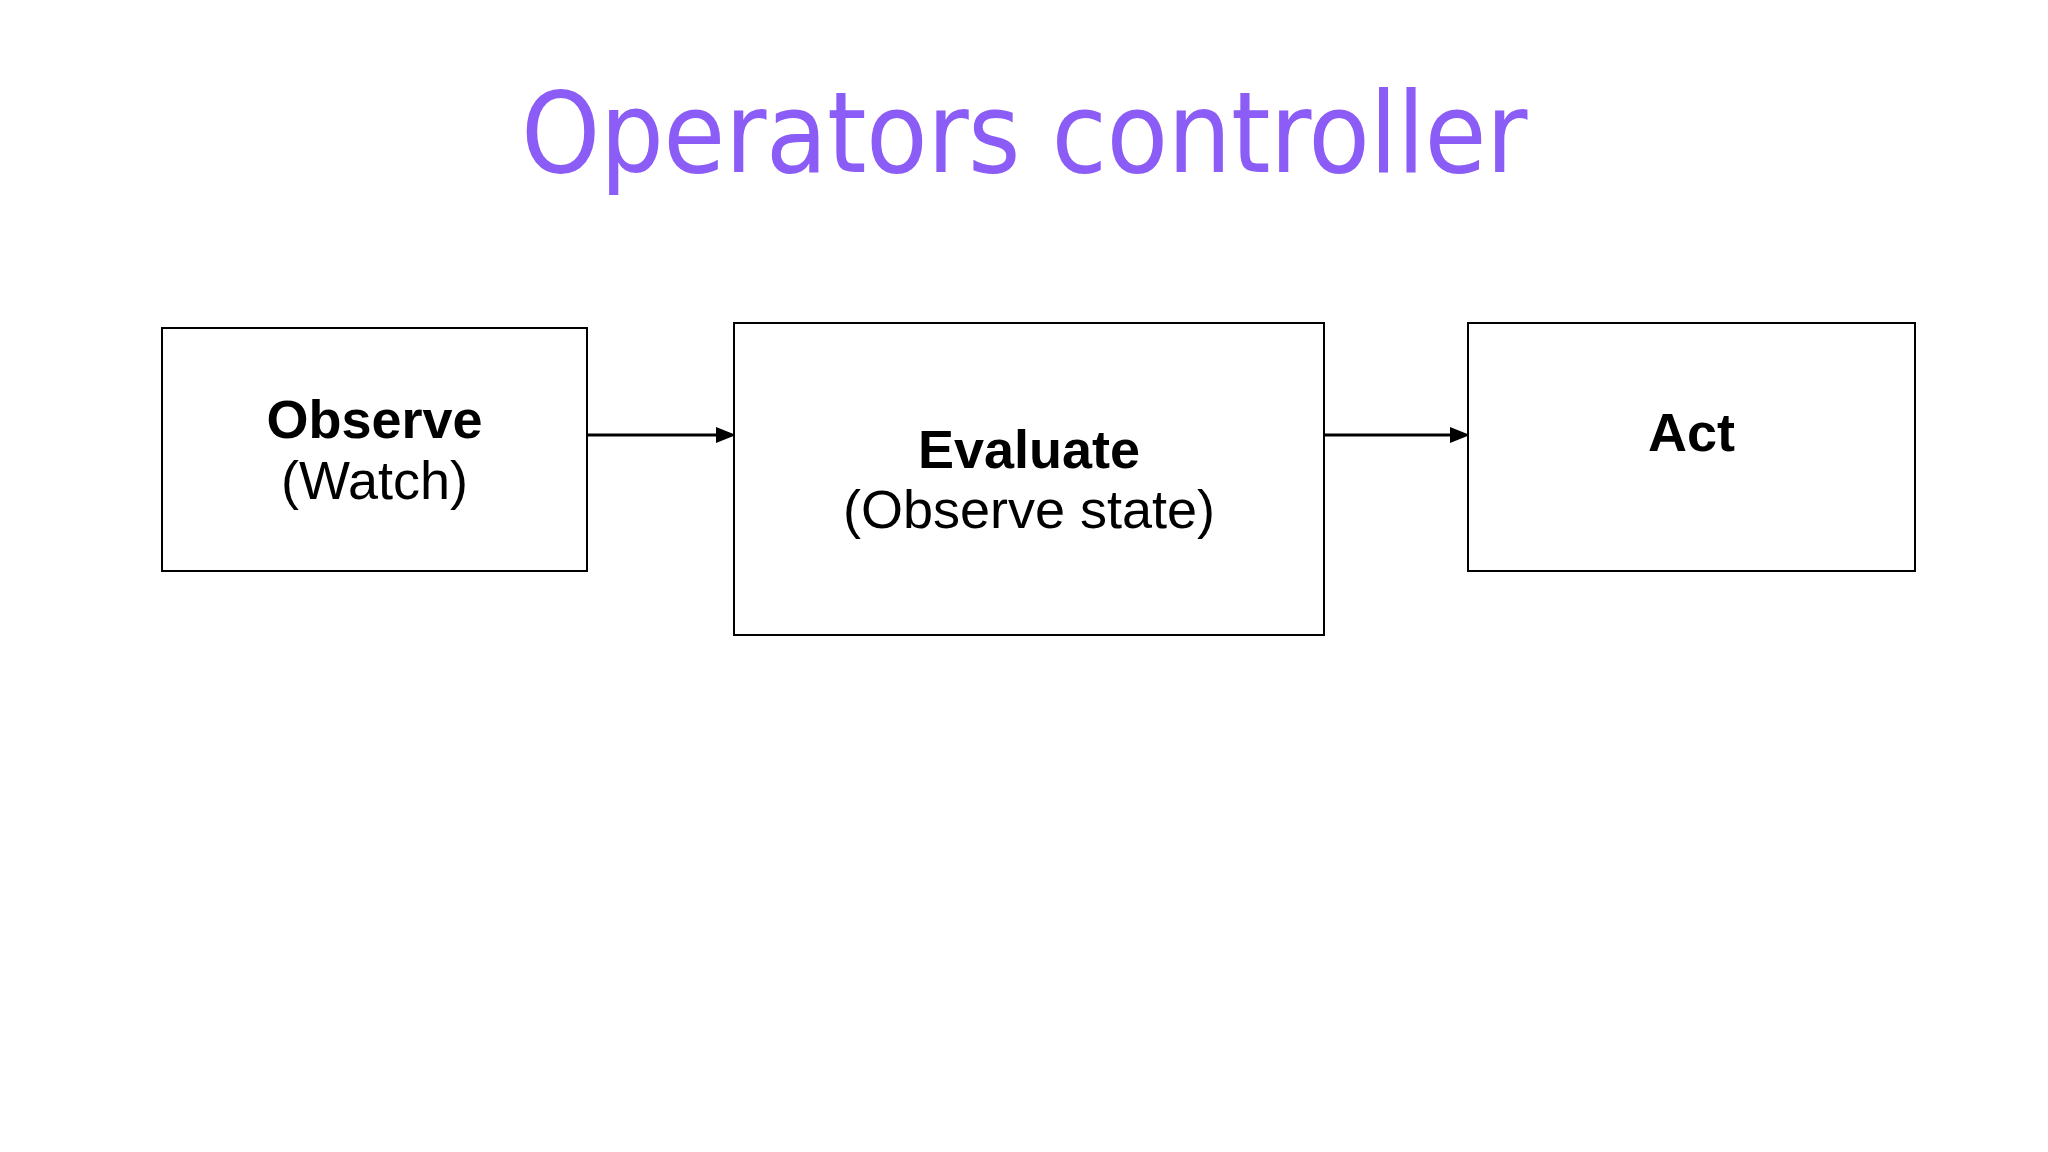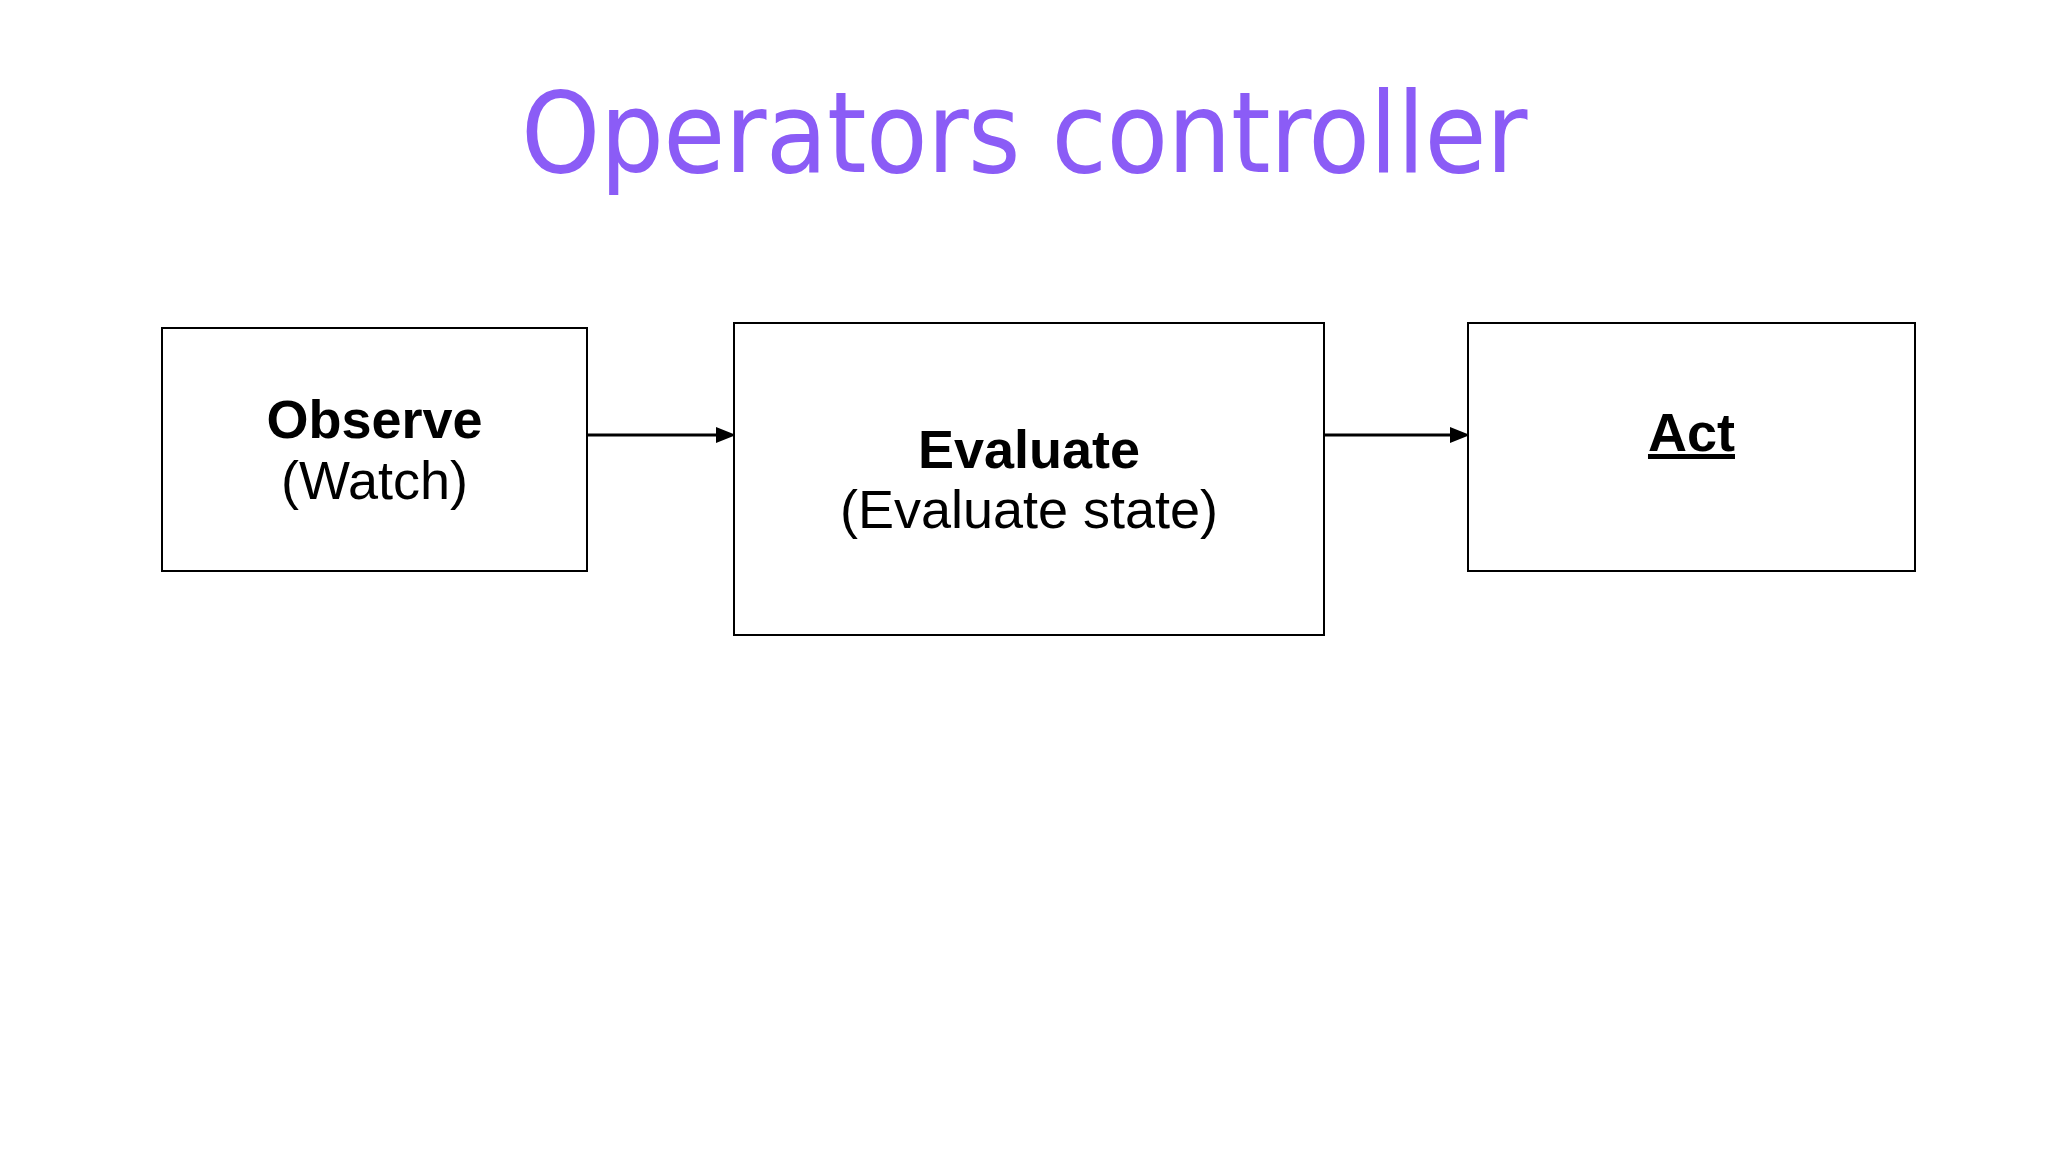--- a/index.html
+++ b/index.html
@@ -76,21 +76,20 @@
     width: 592px;
     height: 314px;
   }
   #box-act {
     left: 1467px;
     top: 322px;
     width: 449px;
     height: 250px;
     justify-content: flex-start;
     padding-top: 78px;
-    text-decoration: underline;
   }
 
   
   .flow-arrow {
     position: absolute;
     height: 30px;
   }
   #arrow-observe-evaluate {
     left: 588px;
     top: 420px;
@@ -121,21 +120,21 @@
 
   <div class="flow-arrow" id="arrow-observe-evaluate">
     <svg viewBox="0 0 148 30" preserveAspectRatio="none">
       <line x1="0" y1="15" x2="130" y2="15" stroke="#000000" stroke-width="3"></line>
       <polygon points="128,7 148,15 128,23" fill="#000000"></polygon>
     </svg>
   </div>
 
   <div class="flow-box" id="box-evaluate">
     <div class="box-title">Evaluate</div>
-    <div class="box-subtitle">(Evaluate state)</div>
+    <div class="box-subtitle">(Observe state)</div>
   </div>
 
   <div class="flow-arrow" id="arrow-evaluate-act">
     <svg viewBox="0 0 145 30" preserveAspectRatio="none">
       <line x1="0" y1="15" x2="127" y2="15" stroke="#000000" stroke-width="3"></line>
       <polygon points="125,7 145,15 125,23" fill="#000000"></polygon>
     </svg>
   </div>
 
   <div class="flow-box" id="box-act">

